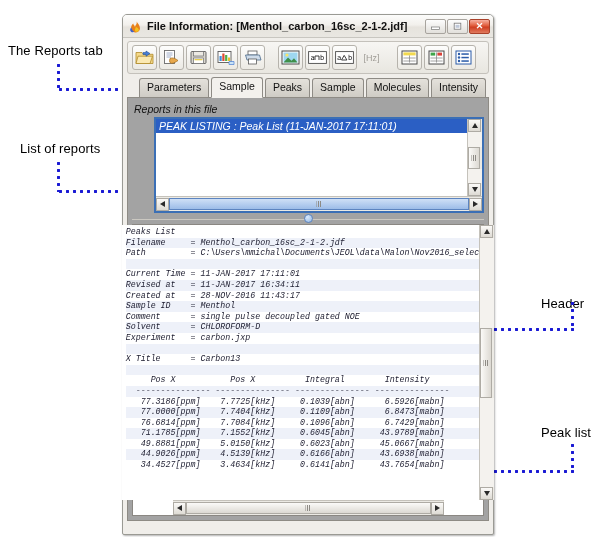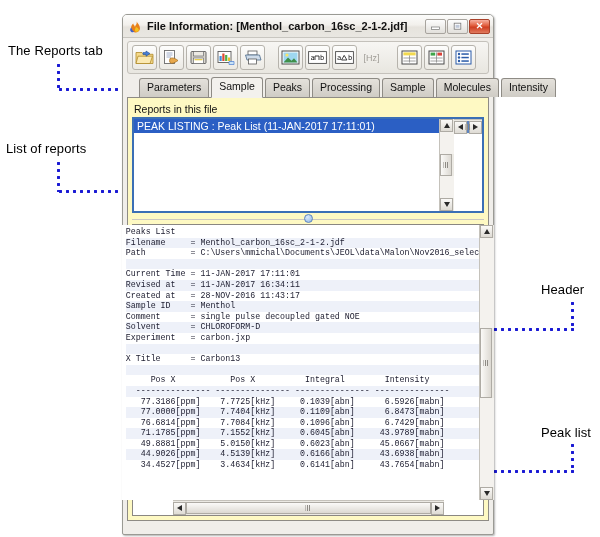--- a/index.html
+++ b/index.html
@@ -91,30 +91,31 @@
     background:linear-gradient(to bottom,#e4e1db,#cfccc5);
     border:1px solid #8e8b85;border-bottom:none;border-radius:3px 3px 0 0;
     line-height:13px;box-sizing:border-box;
   }
   .tab.active{
     background:#f3f1ed;border-bottom:1px solid #f3f1ed;
     margin-bottom:-1px;padding-bottom:4px;
   }
   
   .content{
-    margin:0 4px 4px 4px;background:#fef9c3;
+    margin:0 4px 4px 4px;background:#a3a3a3;
     border:1px solid #8e8b85;border-top:none;
     height:423px;box-sizing:border-box;padding:4px;
-    display:flex;flex-direction:column;
+    display:flex;flex-direction:column;font-style:italic;
   }
   .pane-label{font-size:10.5px;color:#111;margin:1px 0 2px 2px;}
   .listpane{
     border:2px solid #3b6fb5;background:#ffffff;
-    height:96px;box-sizing:border-box;display:flex;flex-direction:row;
+    height:96px;box-sizing:border-box;display:flex;flex-direction:column;
     position:relative;
+    margin-left:22px;
   }
   .listpane-inner{flex:1 1 auto;display:flex;min-height:0;}
   .listbody{flex:1 1 auto;overflow:hidden;background:#fff;}
   .list-row{
     font-size:10.5px;color:#fff;background:#2b5fc4;padding:1px 3px;
     white-space:nowrap;font-family:"Liberation Sans",sans-serif;
   }
   
   .sb-v{
     width:14px;background:#eceae4;border-left:1px solid #c5c2bb;
@@ -174,26 +175,26 @@
   .tline{display:block;height:10.6px;}
   .tline.z{background:#eef1f9;}
 </style>
 </head>
 <body>
 
 <div class="anno" style="left:8px;top:43px;">The Reports tab</div>
 <div class="dotline-v" style="left:57px;top:62px;height:28px;"></div>
 <div class="dotline-h" style="left:57px;top:88px;width:74px;"></div>
 
-<div class="anno" style="left:6px;top:141px;">List of reports</div>
+<div class="anno" style="left:20px;top:141px;">List of reports</div>
 <div class="dotline-v" style="left:57px;top:160px;height:32px;"></div>
 <div class="dotline-h" style="left:57px;top:190px;width:128px;"></div>
 <div class="dot-end" style="left:181px;top:187px;"></div>
 
-<div class="anno" style="left:541px;top:282px;">Header</div>
+<div class="anno" style="left:541px;top:296px;">Header</div>
 <div class="dotline-v" style="left:571px;top:300px;height:30px;"></div>
 <div class="dotline-h" style="left:457px;top:328px;width:117px;"></div>
 <div class="dot-end" style="left:453px;top:325px;"></div>
 
 <div class="anno" style="left:541px;top:425px;">Peak list</div>
 <div class="dotline-v" style="left:571px;top:442px;height:30px;"></div>
 <div class="dotline-h" style="left:457px;top:470px;width:117px;"></div>
 <div class="dot-end" style="left:453px;top:467px;"></div>
 
 <div class="ellipse" style="left:127px;top:135px;width:290px;height:26px;"></div>
@@ -328,21 +329,20 @@
         <circle cx="4" cy="11" r="1.2" fill="#2a5ba8"></circle>
           <rect x="6.4" y="10.3" width="7.4" height="1.5" fill="#2a5ba8"></rect>
       </svg>
     </span>
   </div>
 
   <div class="tabstrip">
     <span class="tab">Parameters</span>
     <span class="tab active">Sample</span>
     <span class="tab">Peaks</span>
-    <span class="tab">Processing</span>
     <span class="tab">Sample</span>
     <span class="tab">Molecules</span>
     <span class="tab">Intensity</span>
   </div>
 
   <div class="content">
 
     <div class="pane-label">Reports in this file</div>
 
     <div class="listpane">

